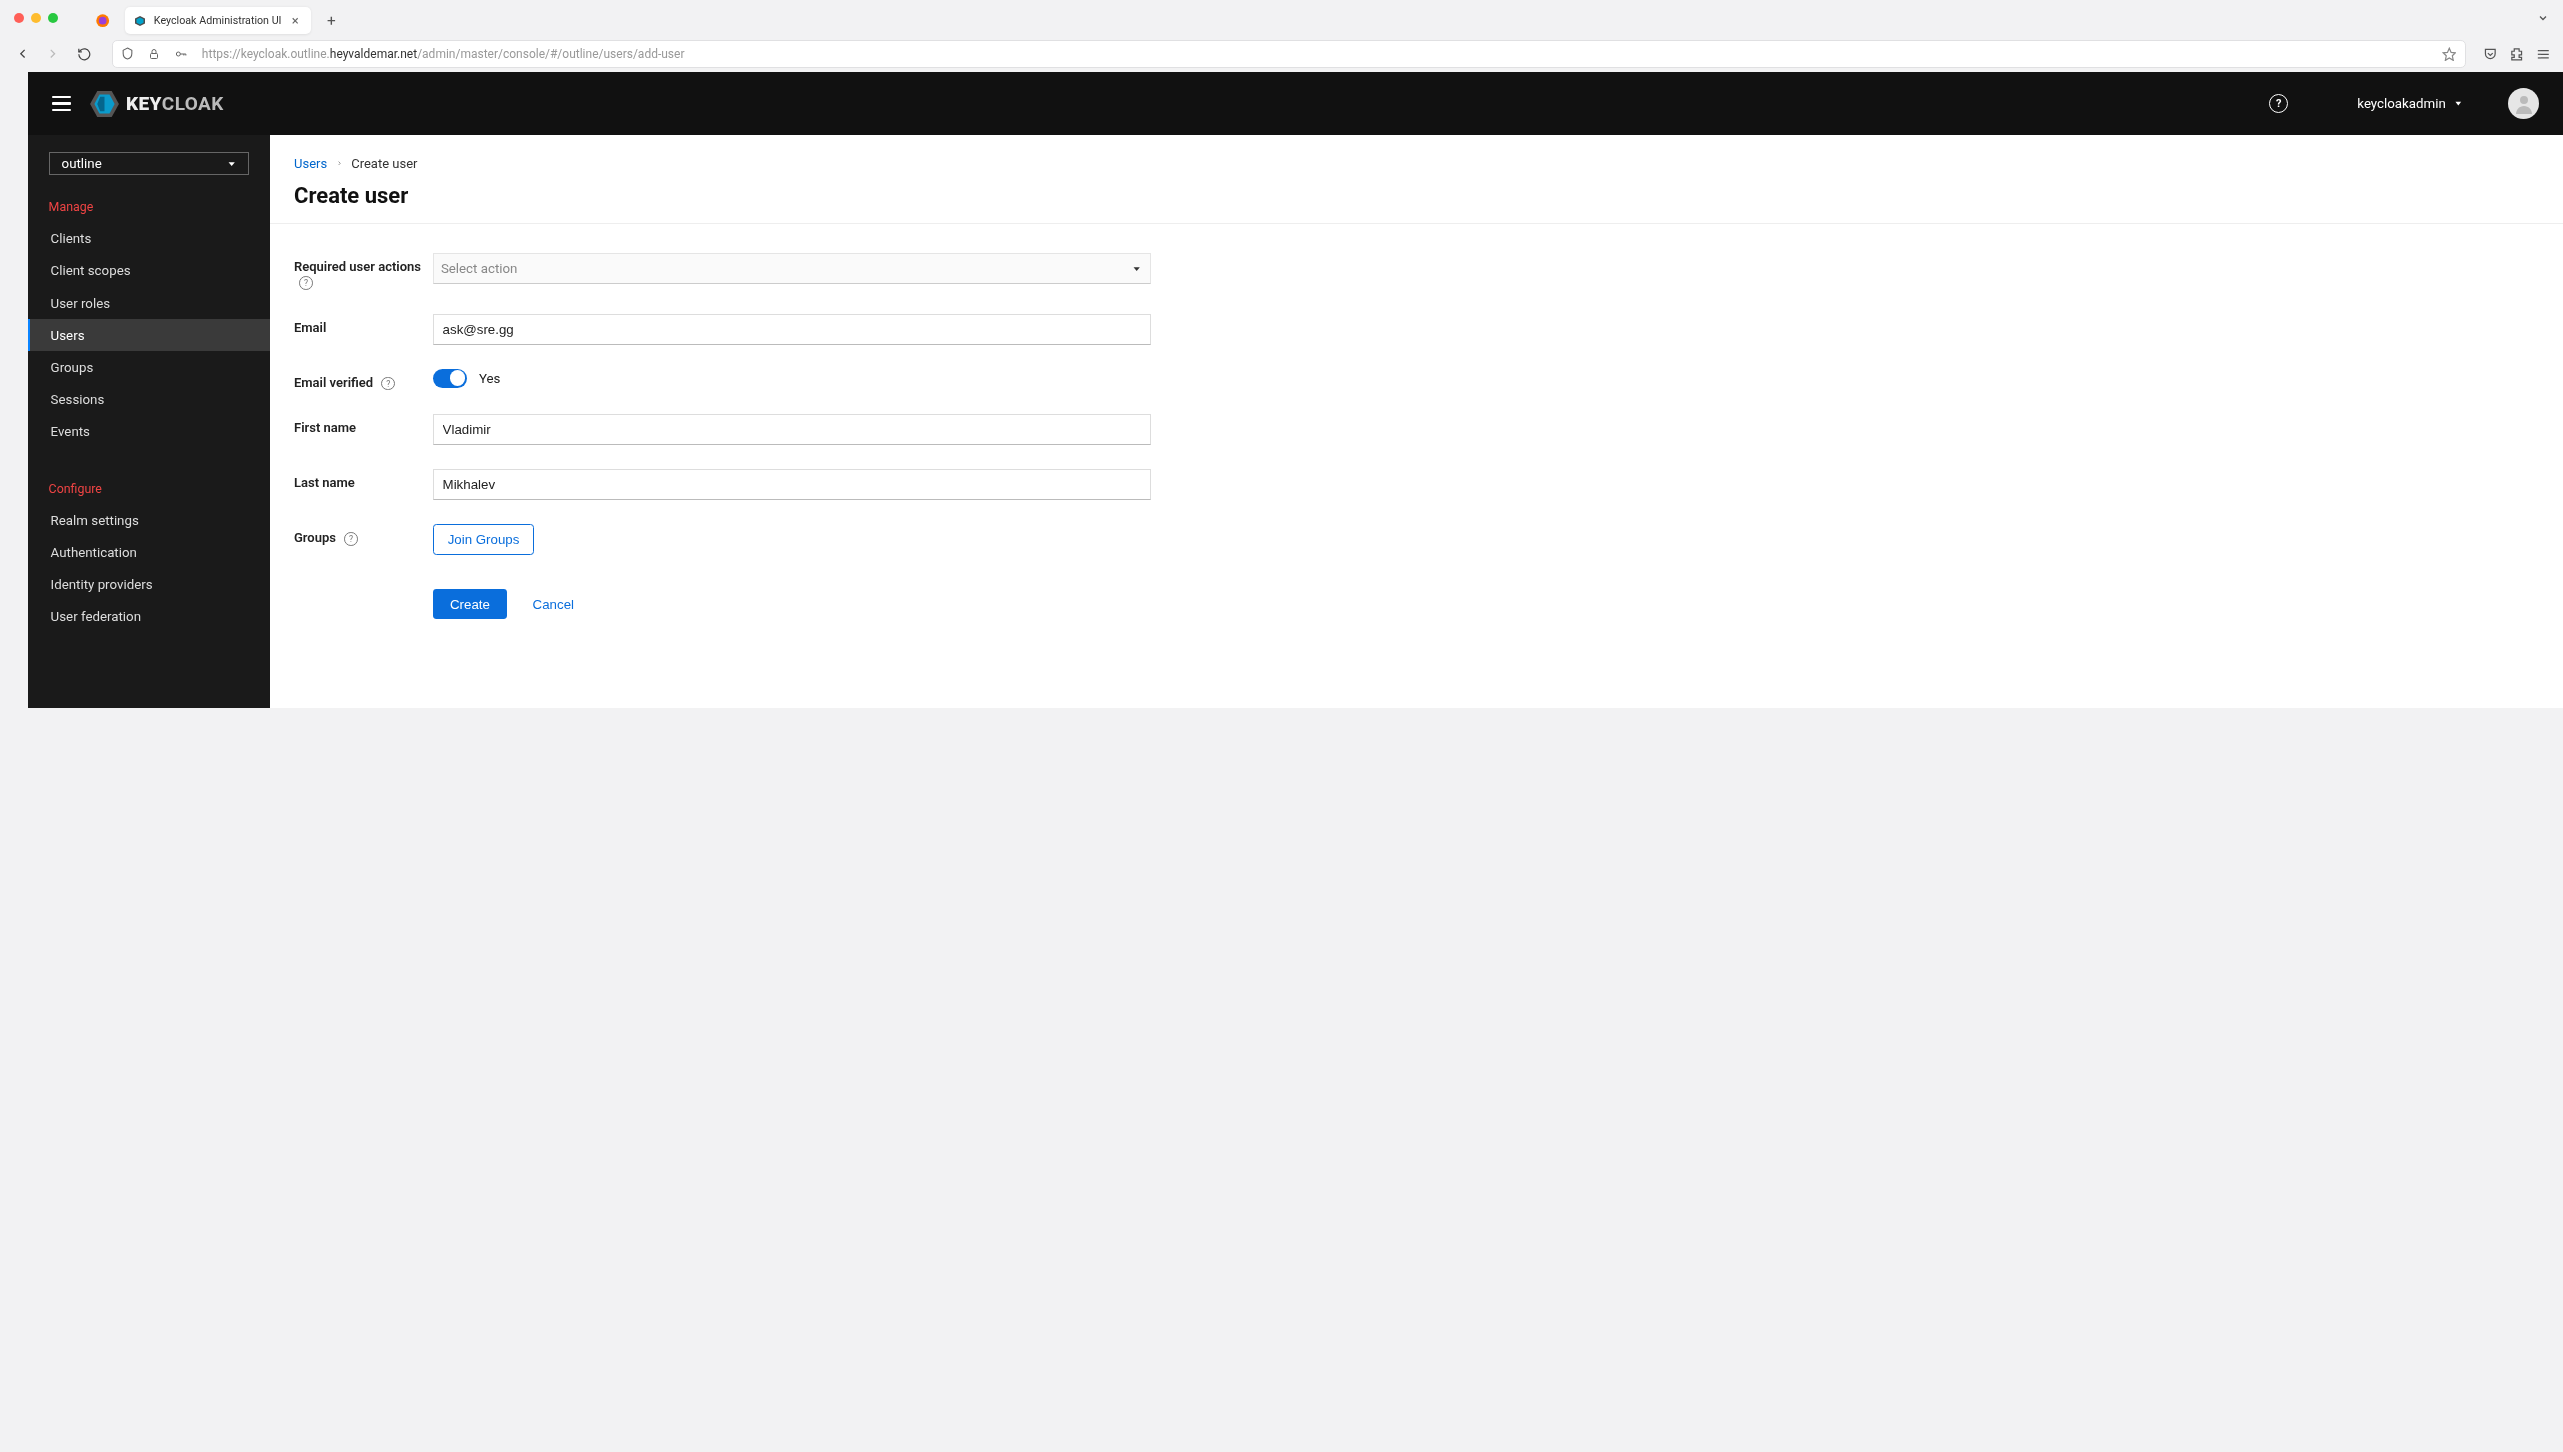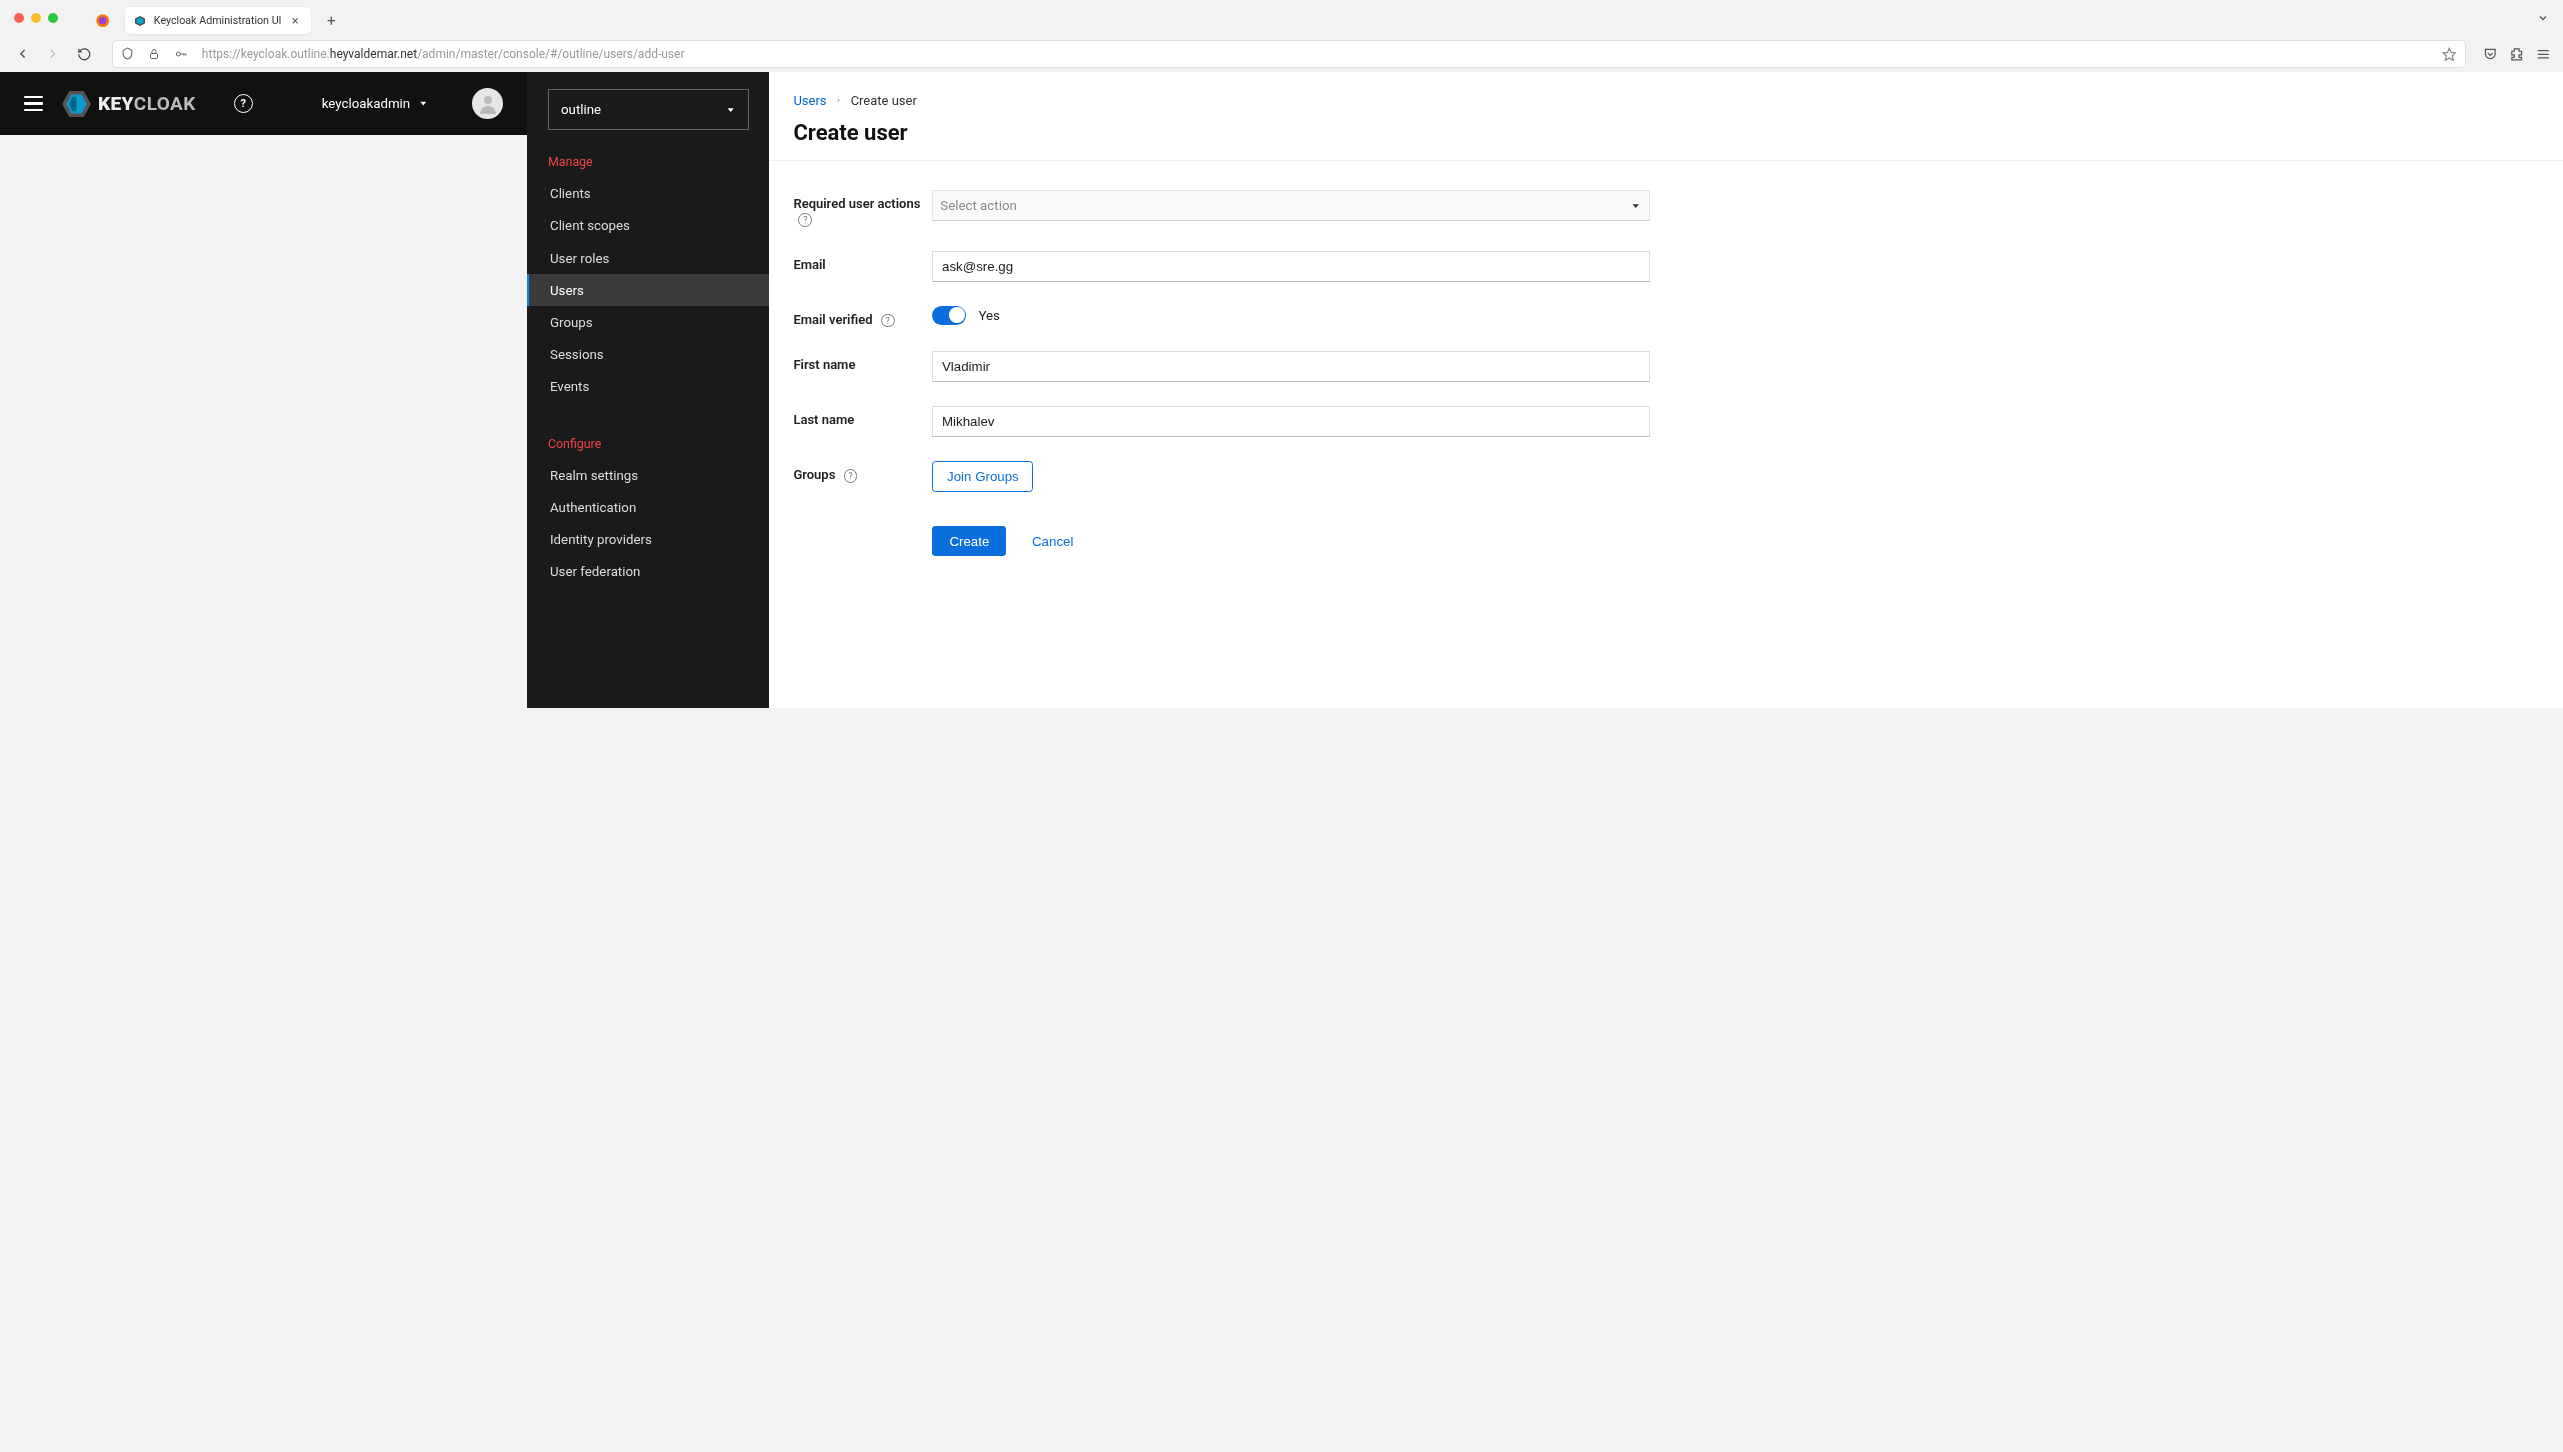--- a/index.html
+++ b/index.html
@@ -26,36 +26,36 @@
     .nav-btn { width:20.6px; height:20.6px; display:flex; align-items:center; justify-content:center; color:#444; }
     .nav-btn.disabled{ color:#bbb; }
     .urlbar { flex:1; background:#fff; border-radius:5.1px; height:27.4px; display:flex; align-items:center; padding:0 8.6px; gap:14px; margin:0 6.9px; border:0.9px solid #e0e0e2;}
     .url-icon{ color:#666; font-size:12px; display:flex; align-items:center;}
     .url-text{ font-size:12px; color:#999; flex:1; white-space:nowrap; overflow:hidden;}
     .url-text .dark{ color:#333; }
     .star-icon{ color:#888; }
     .toolbar-right{ display:flex; gap:12px; align-items:center; color:#555;}
     
     
-    .app { display:flex; flex-direction:row; height: calc(1453px * 0.487);overflow:hidden; } 
+    .app { display:flex; flex-direction:column; height: calc(1453px * 0.487);overflow:hidden;padding-left:28px; } 
     .app { height: 636px; }
     .app-header { background: #111; color:#fff; height:63px; display:flex; align-items:center; padding:0 24px; gap:19px;}
     .hamburger{ width:19px; height:15.4px; display:flex; flex-direction:column; justify-content:space-between; cursor:pointer;}
     .hamburger span{ height:2.6px; background:#fff; border-radius:0.9px;}
     .brand{ display:flex; align-items:center; gap:6.9px;}
     .brand-text{ font-size:19px; font-weight:700; letter-spacing:0.4px; color:#bbb;}
     .brand-text strong{ color:#eee;}
     .header-spacer{ flex:1; }
     .help-icon{ width:19px; height:19px; border:1.7px solid #fff; border-radius:50%; display:flex; align-items:center; justify-content:center; font-size:11px; font-weight:700;}
     .user-menu{ display:flex; align-items:center; gap:8.6px; margin-left:50px; font-size:13.3px;}
     .avatar{ width:31px; height:31px; border-radius:50%; background:#e6e6e6; margin-left:26px; display:flex; align-items:center; justify-content:center;}
     
     .app-body{ display:flex; flex:1; overflow:hidden;}
     .sidebar{ width:242px; background:#1a1a1a; color:#ccc; overflow-y:auto; padding-top:17px;}
-    .realm-select{ margin:0 20.6px 12px; border:0.9px solid #666; height:41px; display:flex; align-items:center; padding:0 12px; justify-content:space-between; font-size:13.3px; color:#fff; cursor:pointer;}
+    .realm-select{ margin:0 20.6px 12px; border:0.9px solid #666; height:23px; display:flex; align-items:center; padding:0 12px; justify-content:space-between; font-size:13.3px; color:#fff; cursor:pointer;}
     .section-title{ padding:12px 20.6px 8.6px; font-size:12.4px; color:#ef4444;}
     .nav-item{ padding:8.6px 20.6px; font-size:13.3px; color:#ddd; cursor:pointer; border-left:2.6px solid transparent;}
     .nav-item.active{ background:#3a3a3a; border-left-color:#0a84ff; color:#fff;}
     .nav-gap{ height:20.6px;}
     
     .main{ flex:1; background:#fff; overflow-y:auto; padding:20.6px 24px;}
     .breadcrumb{ display:flex; align-items:center; gap:8.6px; font-size:13px; margin-bottom:12px;}
     .breadcrumb a{ color:#0066cc; text-decoration:none;}
     .breadcrumb .sep{ color:#888; font-size:10.3px;}
     .breadcrumb .current{ color:#333;}

